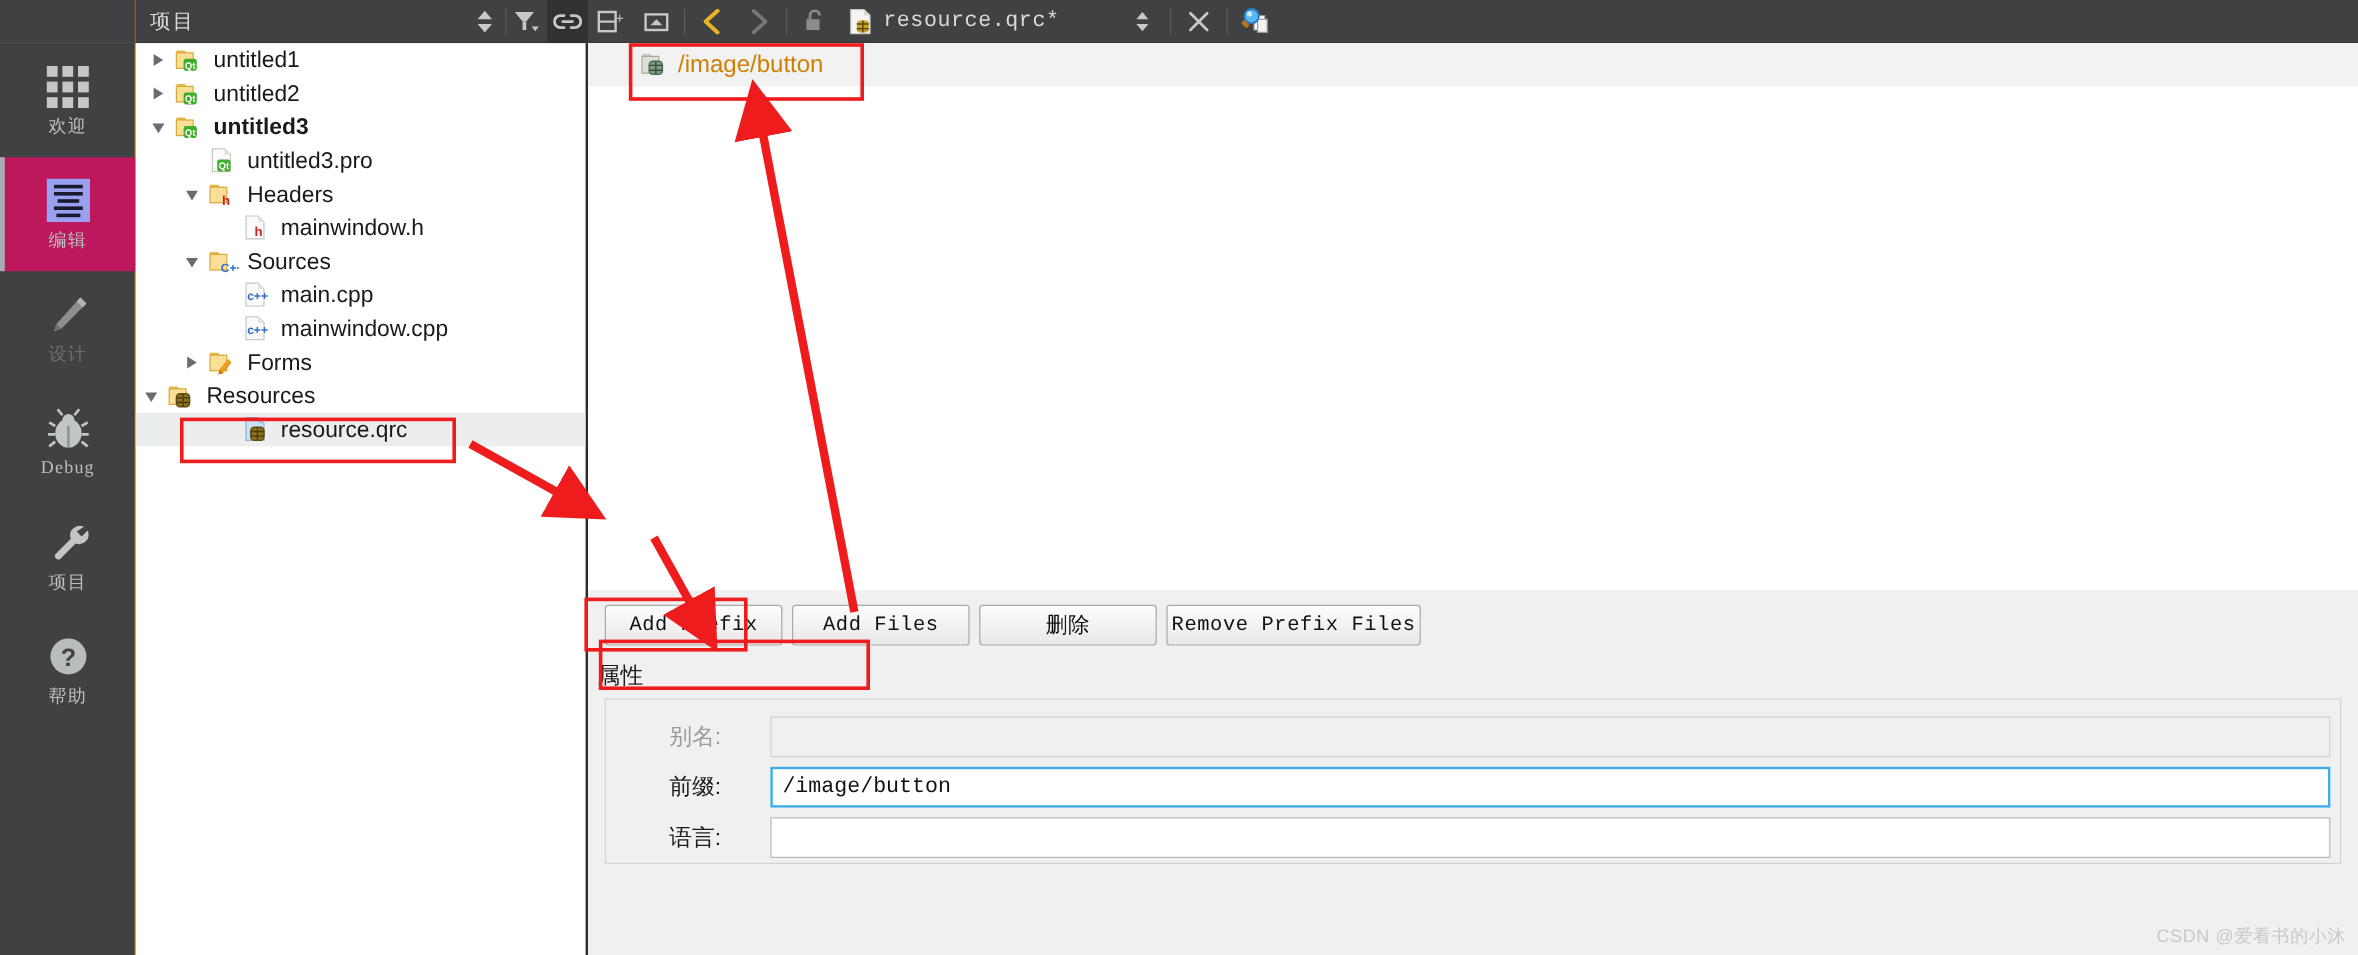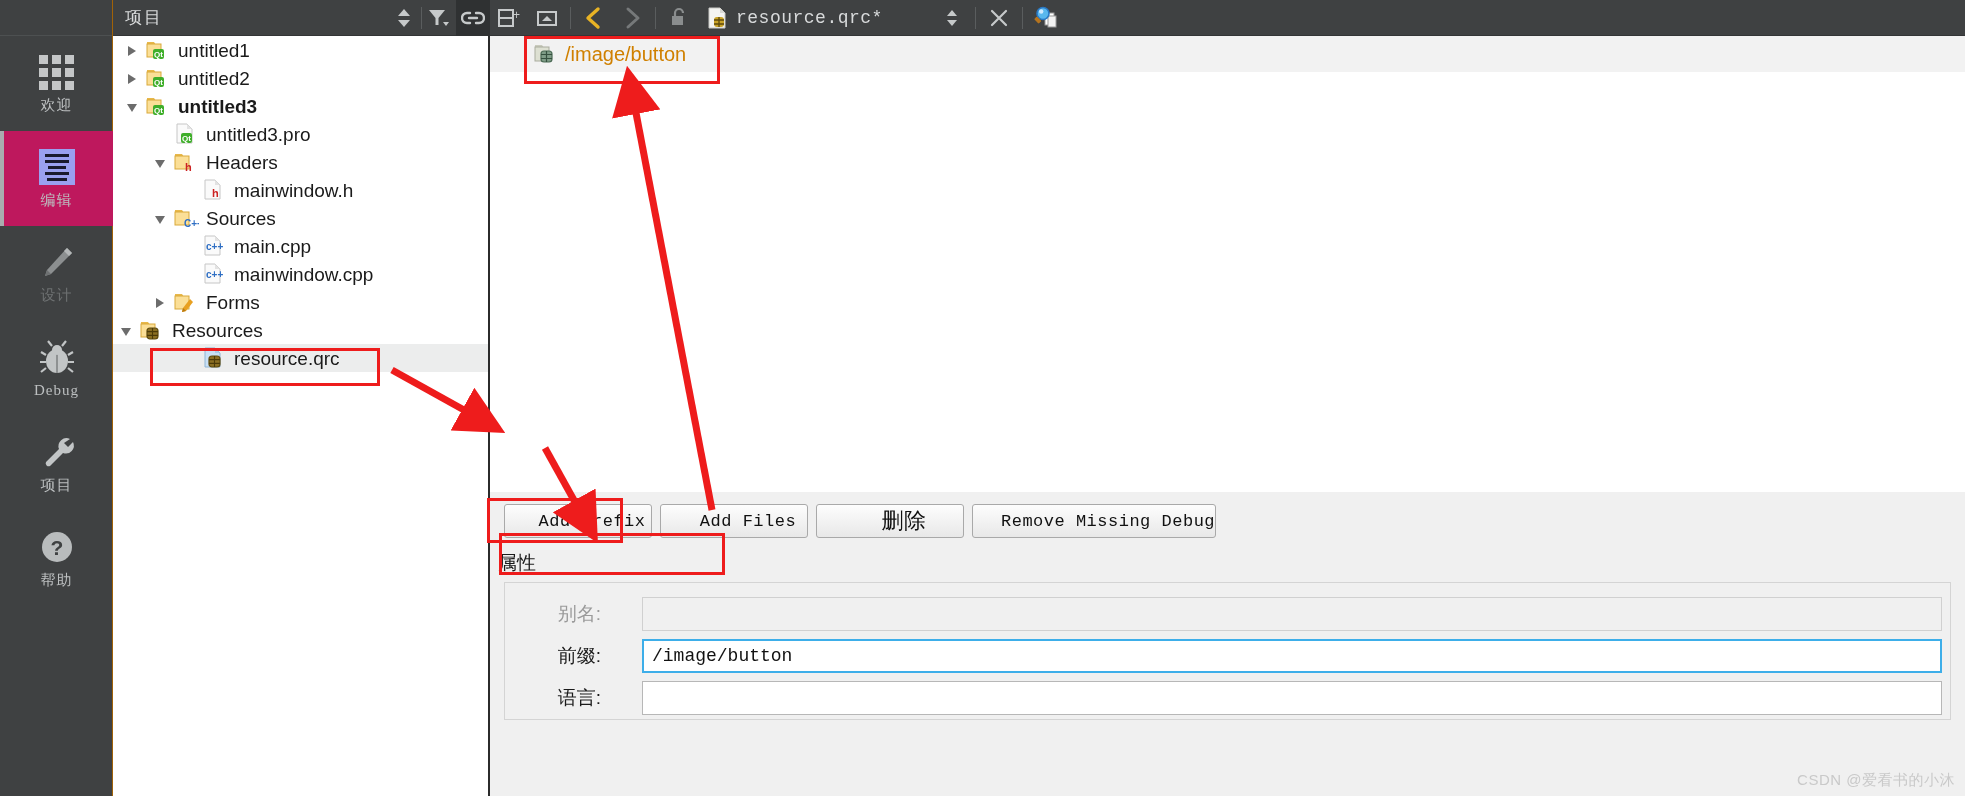--- a/index.html
+++ b/index.html
@@ -130,23 +130,23 @@
   }
   .btn-row { display: flex; align-items: center; gap: 8px; padding: 12px 14px 0 14px; }
   .qbtn {
     min-width: 148px; height: 34px;
     background: linear-gradient(#fdfdfd, #e8e8e8);
     border: 1px solid #a9a9a9;
     border-radius: 3px;
     font-family: "Liberation Mono", monospace;
     font-size: 17px; color: #111;
     display:flex; align-items:center; justify-content:center;
-    cursor: pointer; letter-spacing: 0.5px; padding-left: 28px;
-  }
-  .qbtn.cjk { font-family: Liberation Serif, serif; font-size: 22px; }
+    cursor: pointer; letter-spacing: 0.5px;
+  }
+  .qbtn.cjk { font-family: Liberation Serif, serif; font-size: 18px; }
   .qbtn.wide { min-width: 212px; }
 
   .prop-title { padding: 12px 0 6px 8px; font-size: 19px; color:#1a1a1a; }
   .prop-box { margin: 0 14px 0 14px; border: 1px solid #d4d4d4; border-top: 1px solid #d4d4d4; background:#f0f0f0; padding: 10px 0 0 0; }
   .prop-row { display:flex; align-items:center; height: 42px; padding: 0 8px 0 18px; gap: 31px; }
   .prop-label { width: 78px; font-size: 19px; color:#1a1a1a; text-align:right; margin-right: 10px; }
   .prop-label.dim { color: #9a9a9a; }
   .prop-input {
     flex: 1; height: 34px;
     background: #ffffff; border: 1px solid #b7b7b7;
@@ -508,21 +508,21 @@
         </span>
         <span class="qp">/image/button</span>
       </div>
     </div>
 
     <div class="qrc-bottom">
       <div class="btn-row" id="qrc-buttons">
           <div class="qbtn">Add Prefix</div>
           <div class="qbtn">Add Files</div>
           <div class="qbtn cjk">删除</div>
-          <div class="qbtn wide">Remove Missing Debug</div>
+          <div class="qbtn wide">Remove Prefix Files</div>
         </div>
       <div class="prop-title">属性</div>
       <div class="prop-box">
         <div class="prop-row">
           <span class="prop-label dim">别名:</span>
           <input class="prop-input disabled" disabled="" value="" style="">
         </div>
         <div class="prop-row">
           <span class="prop-label">前缀:</span>
           <input class="prop-input focused" value="/image/button" style="">

